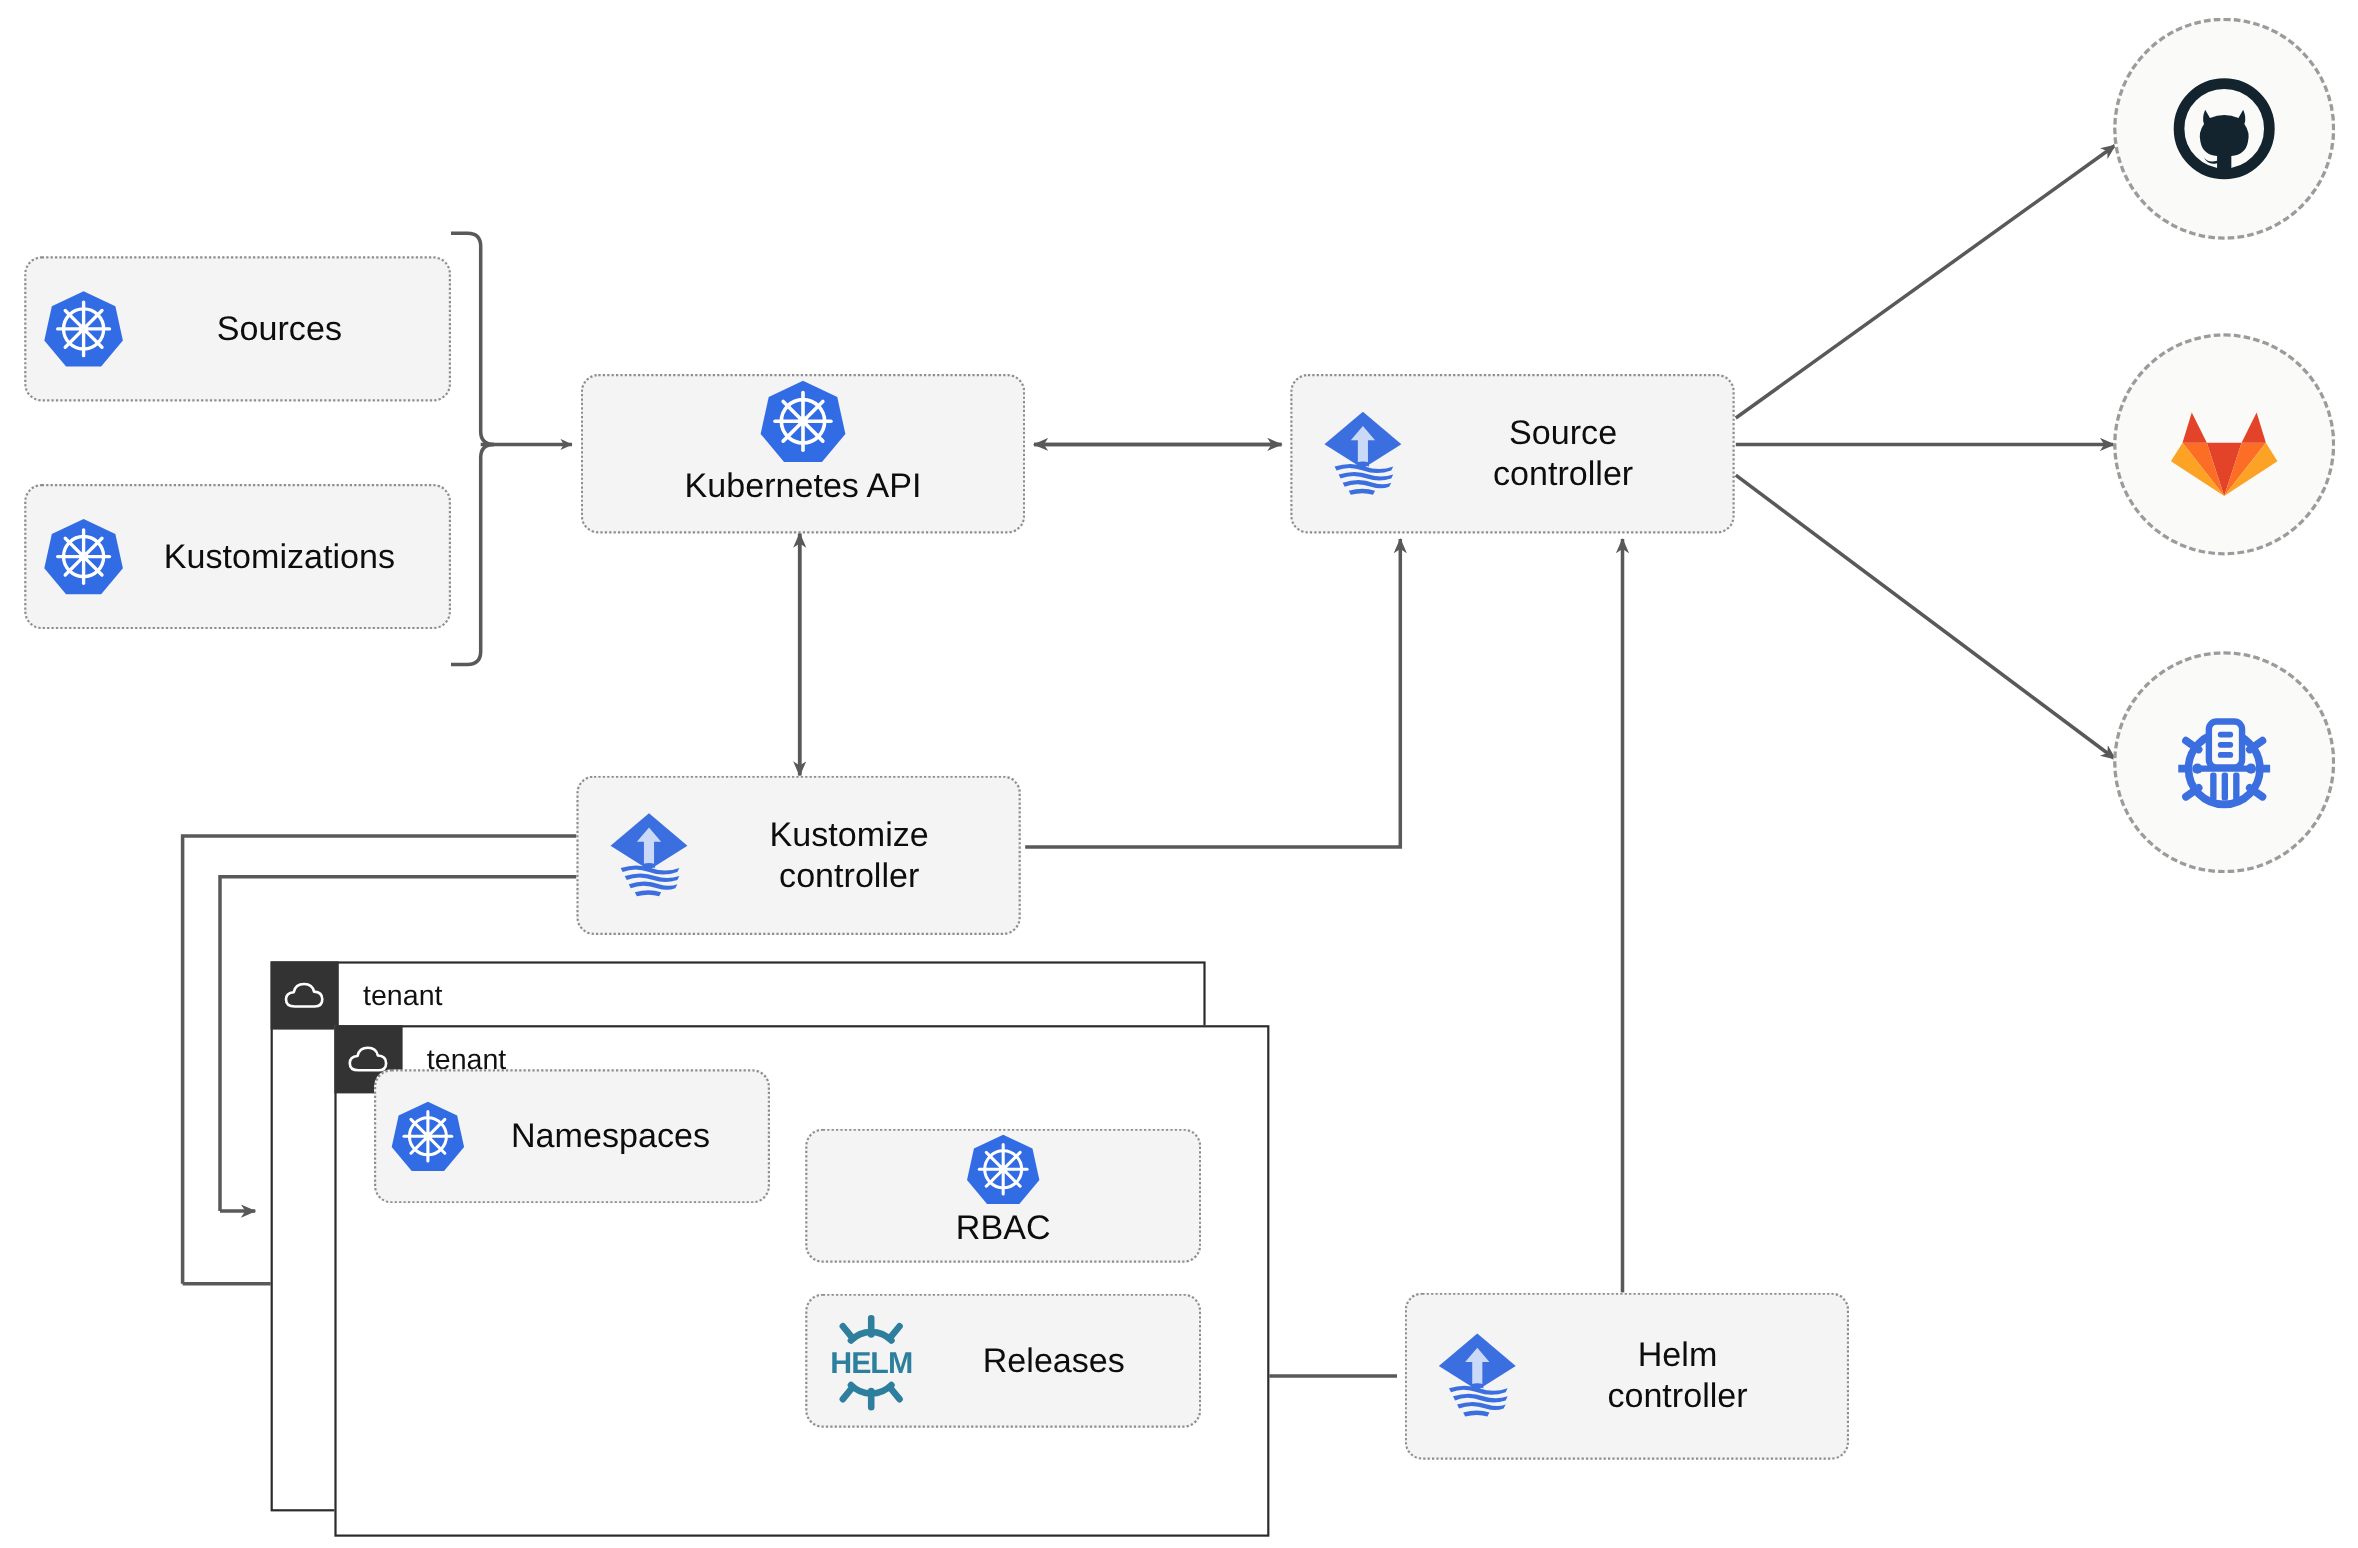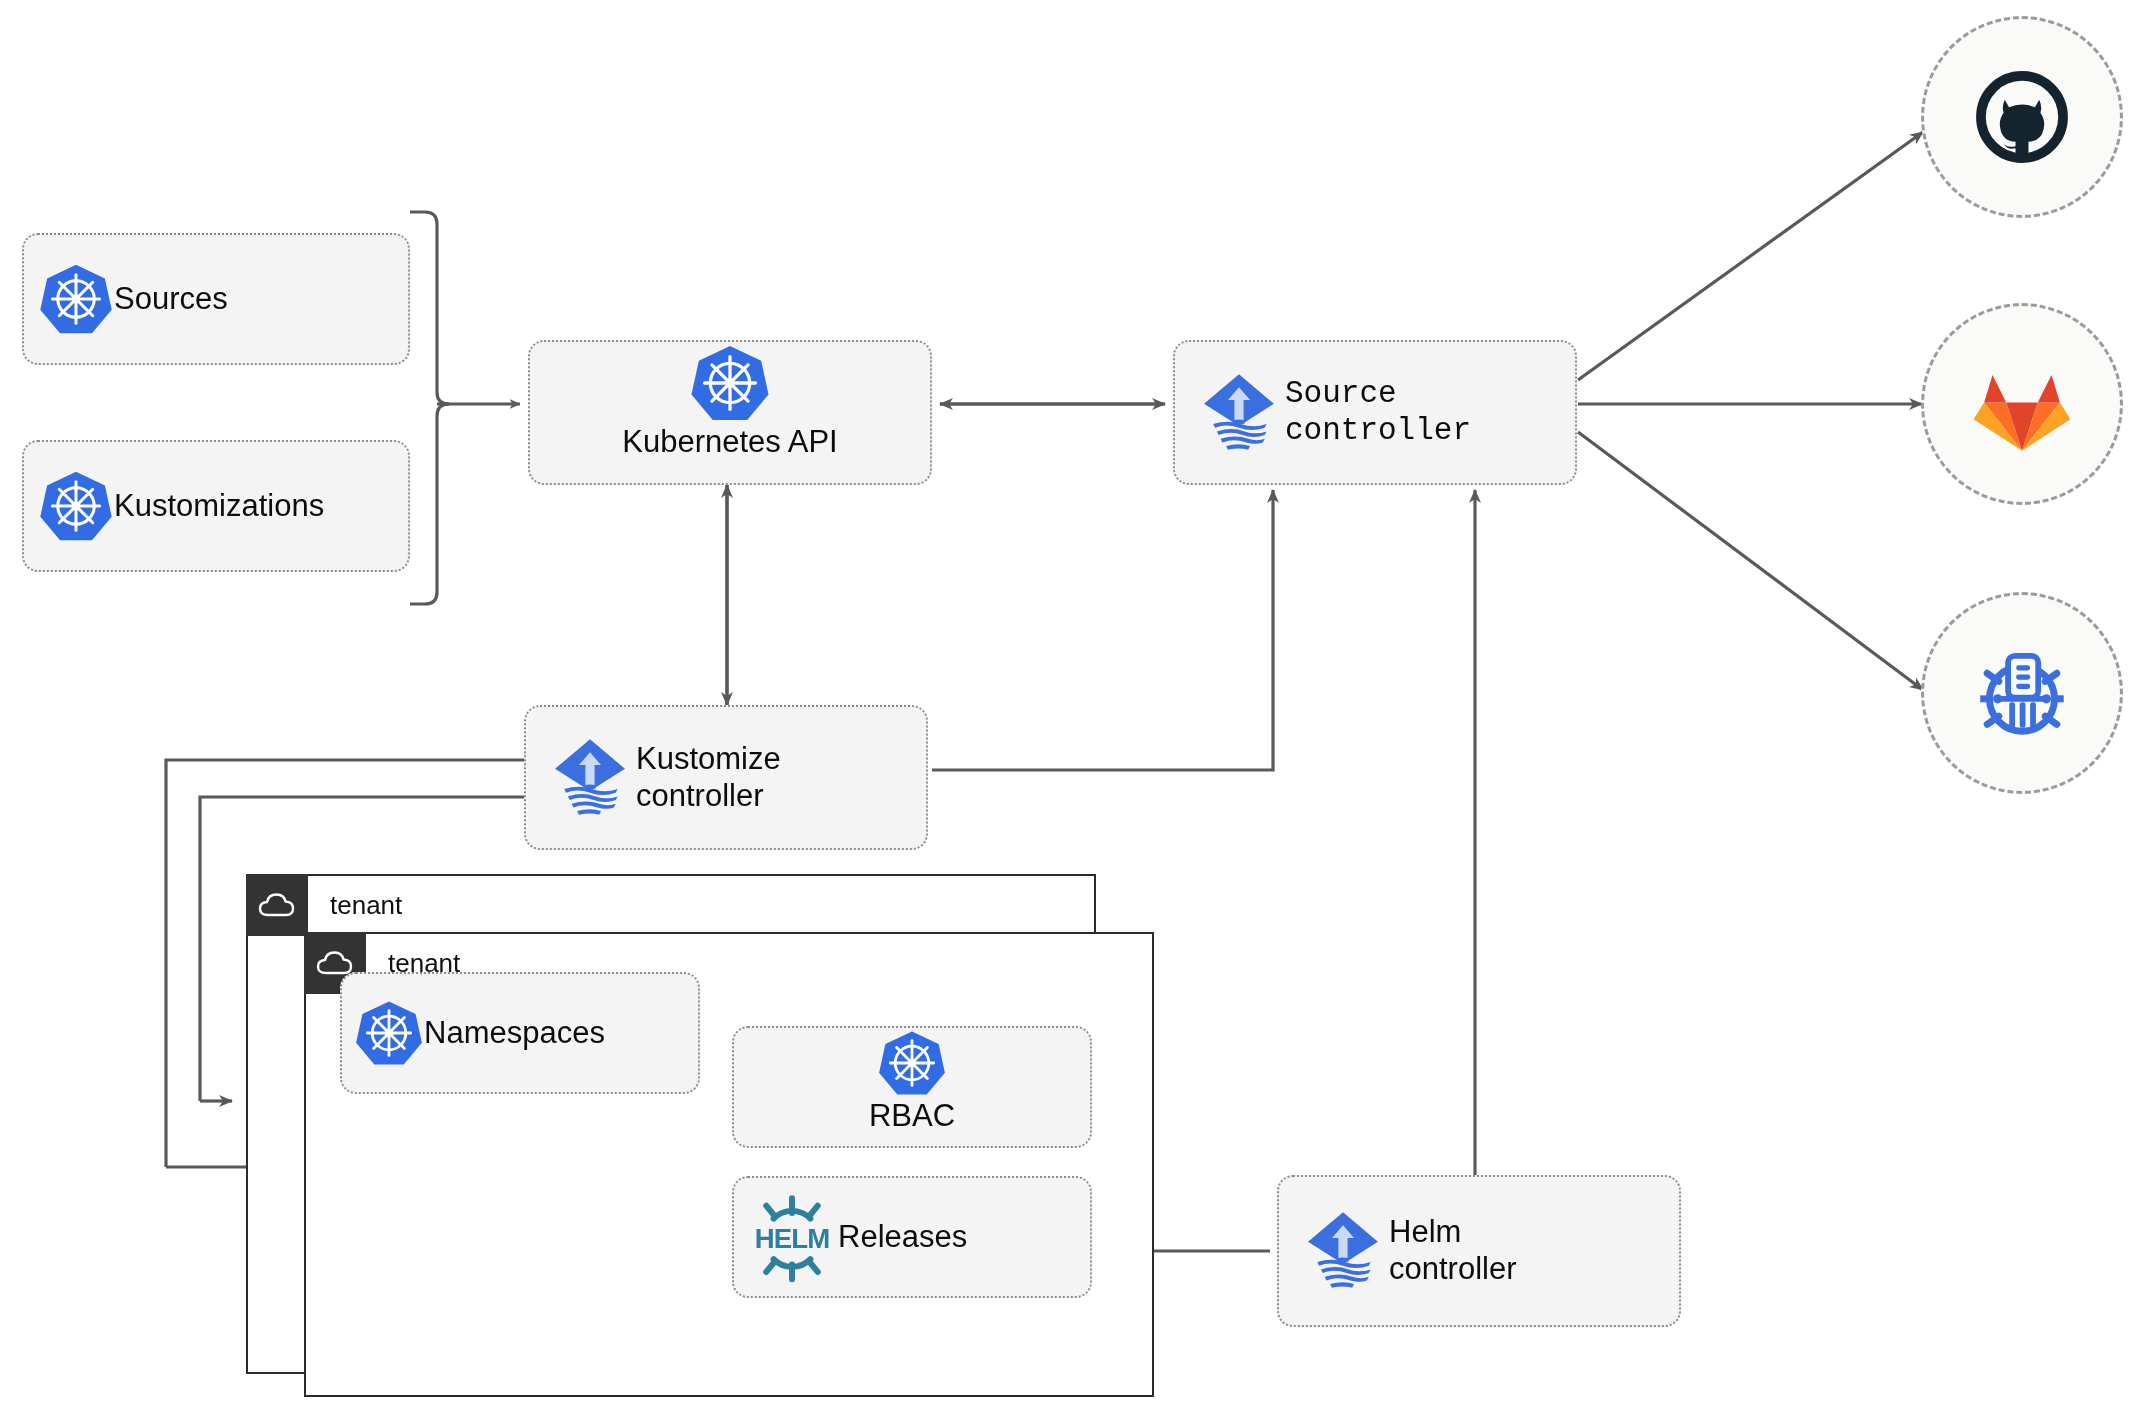--- a/index.html
+++ b/index.html
@@ -19,20 +19,21 @@
     justify-content:flex-start;
     z-index:4;
   }
   .node .ico{flex:0 0 auto;display:flex;align-items:center;justify-content:center;}
   .node .lbl{
     color:#0d0d0d;
     font-size:31px;
     line-height:1.18;
     white-space:pre-line;
     flex:1 1 auto;
+    text-align:center;
   }
 
   
   .circ{
     position:absolute;
     border:3px dashed #9b9b9b;
     border-radius:50%;
     background:#fafaf8;
     box-sizing:border-box;
     display:flex;align-items:center;justify-content:center;
@@ -185,21 +186,21 @@
           <line x1="50" y1="50" x2="50" y2="82"></line>
             <line x1="50" y1="50" x2="28" y2="72"></line>
           <line x1="50" y1="50" x2="19" y2="50"></line>
             <line x1="50" y1="50" x2="28" y2="28"></line>
         </g>
       </svg>
     </span>
     <span class="lbl">Kubernetes API</span>
   </div>
 
-  <div class="node" style="left:1173px; top:340px; width:404px; height:145px; padding:0 18px;font-family:Liberation Mono, monospace;">
+  <div class="node" style="left:1173px; top:340px; width:404px; height:145px; padding:0 18px;">
     <span class="ico">
       <svg width="92" height="92" viewBox="0 0 100 100">
         <path d="M50 8 L88 40 L50 64 L12 40 Z" fill="#3b6fe0"></path>
         <path d="M50 22 L62 36 L55 36 L55 58 L45 58 L45 36 L38 36 Z" fill="#c9d9f7"></path>
         <g fill="#3b6fe0">
           <path d="M22 62 Q38 57 52 62 Q66 67 80 62 L78 66 Q64 71 50 66 Q36 61 24 66 Z"></path>
           <path d="M26 70 Q42 65 56 70 Q68 74 80 70 L78 74 Q66 78 54 74 Q40 69 28 74 Z"></path>
           <path d="M30 78 Q46 73 60 78 Q70 81 78 78 L76 82 Q68 85 58 82 Q44 77 32 82 Z"></path>
           <path d="M36 86 Q50 82 62 86 L60 90 Q50 87 38 90 Z"></path>
           <path d="M44 58 Q50 56 56 58 L56 62 Q50 60 44 62 Z"></path>

